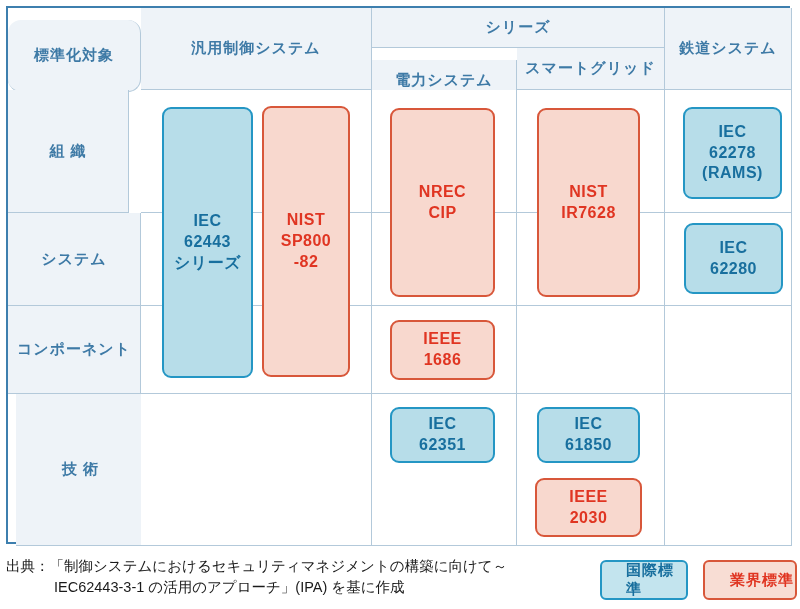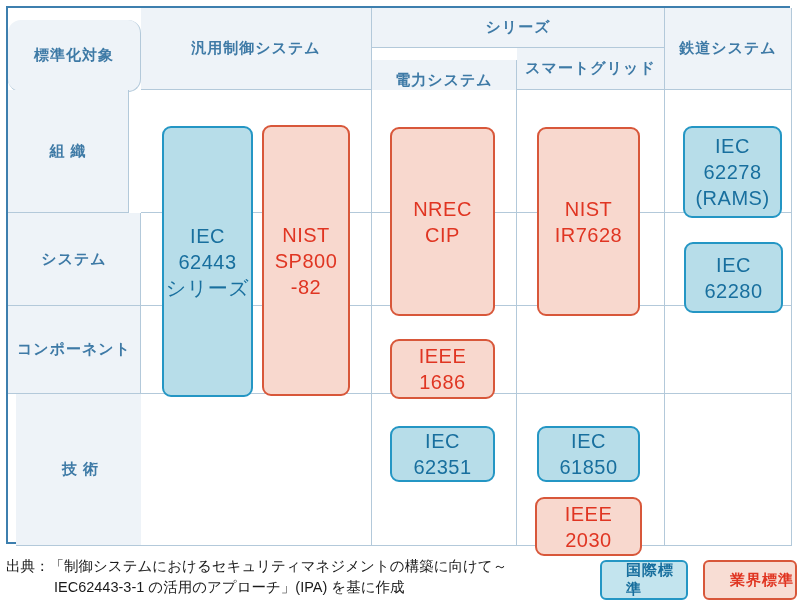--- a/index.html
+++ b/index.html
@@ -31,26 +31,25 @@
     letter-spacing: 1px;
   }
   .cell.body { background: #ffffff; }
 
   
   .std {
     position: absolute;
     border-radius: 9px;
     display: flex; align-items: center; justify-content: center;
     text-align: center;
-    font-weight: normal;
-    font-size: 20px;
+    font-weight: bold;
+    font-size: 16px;
     line-height: 1.3;
     white-space: pre-line;
     letter-spacing: 0.5px;
-    margin-top: 19px;
   }
   .std.blue { background: #b7dde9; border: 2px solid #2496c4; color: #186f9e; }
   .std.red  { background: #f8d8ce; border: 2px solid #d8573a; color: #e03522; }
 
   
   .source {
     position: absolute; left: 6px; top: 556px;
     font-size: 14.5px; line-height: 21px; color: #1a1a1a;
   }
   .source .line2 { padding-left: 48px; }

